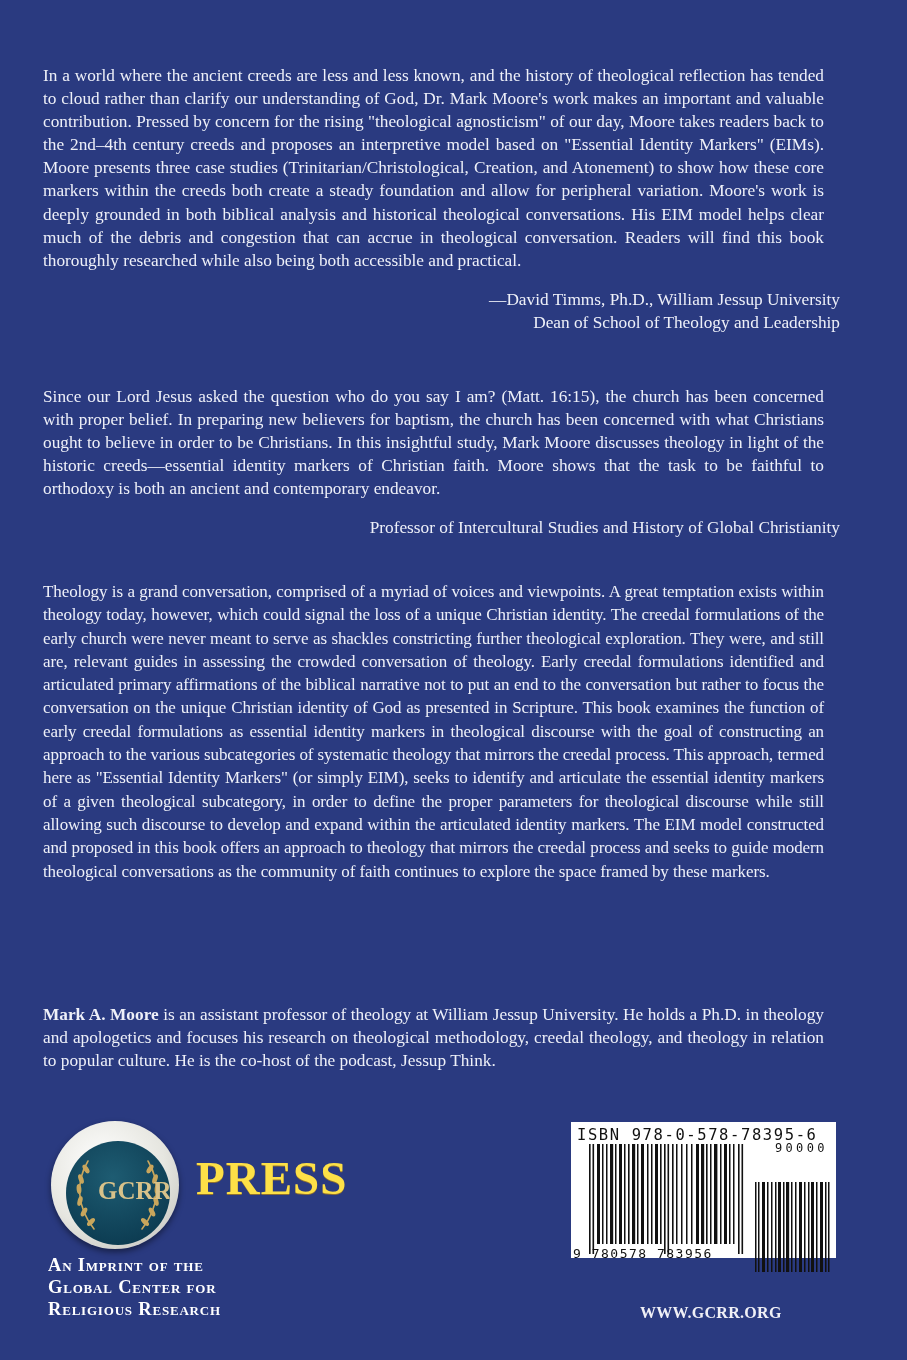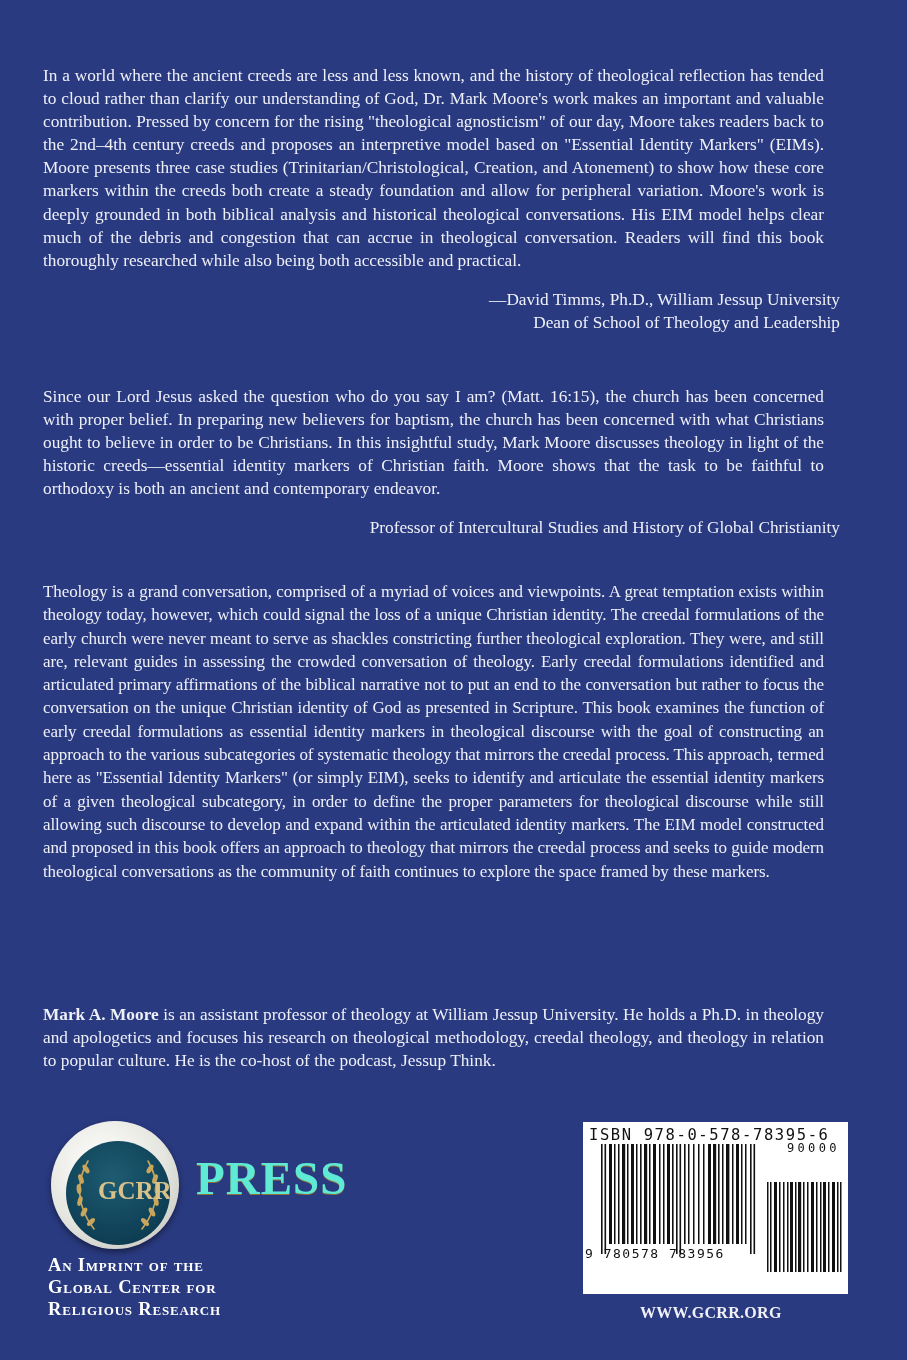--- a/index.html
+++ b/index.html
@@ -38,34 +38,34 @@
   .medal svg { position:absolute; left:0; top:0; }
   .medal-text {
     position:absolute; left:0; right:0; top:36px; text-align:center;
     color:#d8c28a; font-size:25px; font-weight:bold; letter-spacing:0px;
     font-family:"Liberation Serif", serif;
     margin-left:32px;
   }
   .press {
     position:absolute; left:148px; top:38px;
     font-family:"Liberation Serif", serif; font-weight:bold;
-    font-size:47px; letter-spacing:1px; color:#5eead4;
+    font-size:47px; letter-spacing:1px; color:#fde047;
     text-shadow:0 1px 0 #8d6f33;
   }
   #imprint {
     position:absolute; left:48px; top:1254px;
     font-family:"Liberation Serif", serif; font-weight:bold;
     color:#ffffff; font-size:18.5px; line-height:22px; letter-spacing:0.8px;
     font-variant:small-caps;
   }
   #imprint div { white-space:nowrap; }
 
   
   #barcode {
-    position:absolute; left:583px; top:1122px; width:265px; height:172px;
+    position:absolute; left:571px; top:1122px; width:265px; height:136px;
     background:#ffffff; color:#111;
   }
   .isbn-line {
     position:absolute; left:6px; top:4px;
     font-family:"DejaVu Sans Mono", monospace; font-size:15.5px; letter-spacing:1.6px;
   }
   .price-code {
     position:absolute; right:8px; top:19px;
     font-family:"DejaVu Sans Mono", monospace; font-size:12px; letter-spacing:3.4px;
   }

